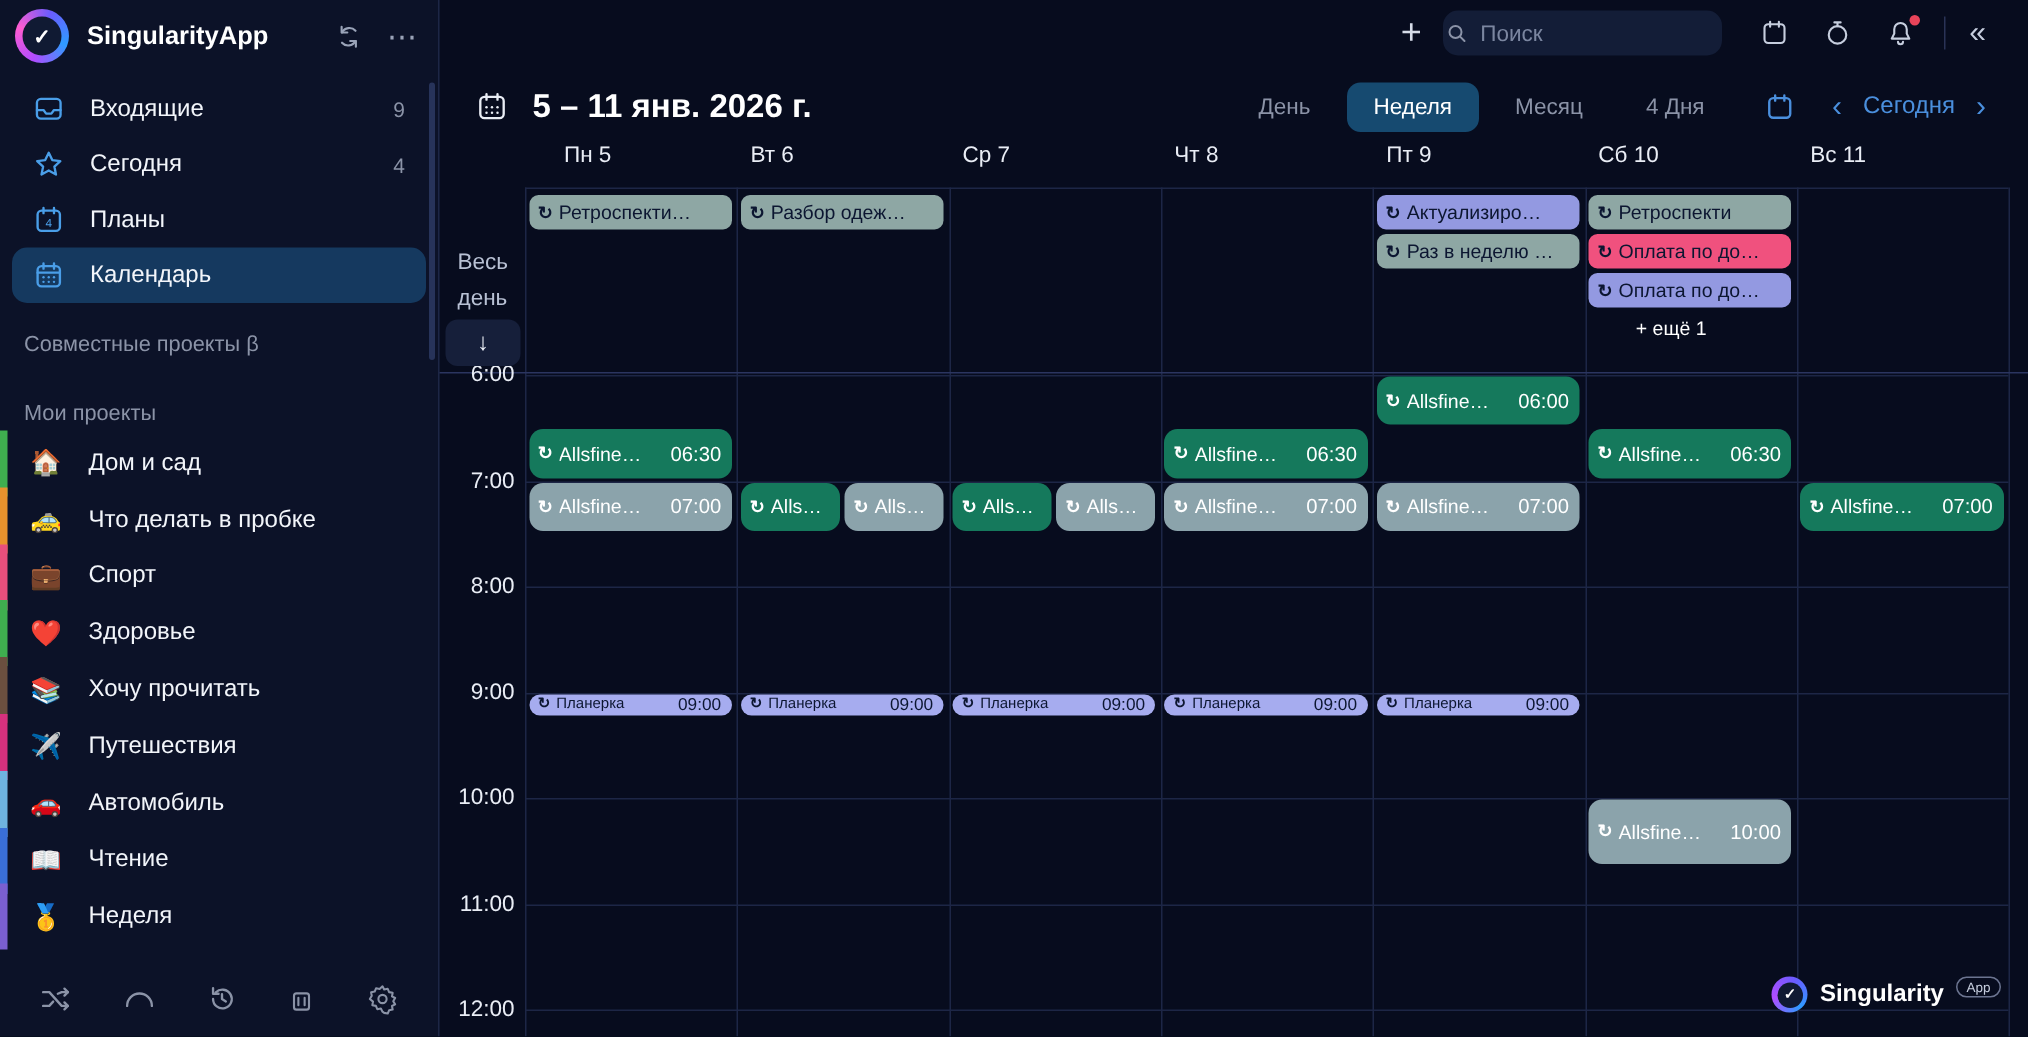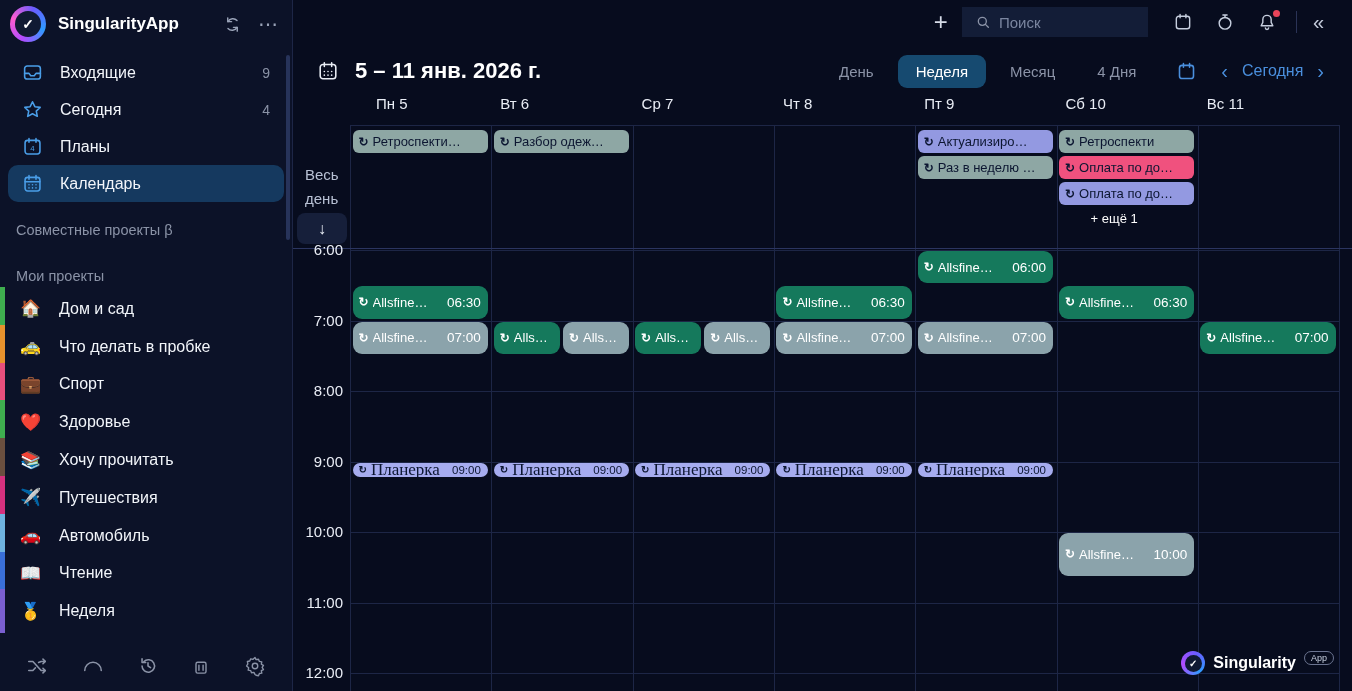--- a/index.html
+++ b/index.html
@@ -40,22 +40,22 @@
   .sb-footer .ficon { color:#8b93a7; cursor:pointer; display:flex; align-items:center; }
   .sb-scrollthumb { position:absolute; right:2px; top:55px; width:4px; height:185px;
                     background:#27335a; border-radius:2px; }
 
   
   .main { position:absolute; left:293px; top:0; right:0; bottom:0; }
 
   .topbar { position:absolute; left:0; right:0; top:0; height:44px;
             display:flex; align-items:center; justify-content:flex-end; padding-right:28px; }
   .plus-btn { color:#d6dce8; font-size:24px; font-weight:300; cursor:pointer; margin-right:14px; line-height:1; }
-  .searchbox { width:186px; height:30px; background:#131d37; border-radius:0;
-               display:flex; align-items:center; padding:0 13px; margin-right:14px; }
+  .searchbox { width:186px; height:30px; background:#131d37; border-radius:10px;
+               display:flex; align-items:center; padding:0 1px; margin-right:14px; }
   .searchbox .sic { color:#8b93a7; display:flex; margin-right:8px; }
   .searchbox input { background:transparent; border:none; outline:none; color:#dfe5f0;
                      font-size:15px; width:130px; font-family:"Liberation Sans", sans-serif; }
   .searchbox input::placeholder { color:#7b86a0; }
   .tb-icon { color:#c6cede; margin:0 11px; cursor:pointer; position:relative; display:flex; align-items:center; }
   .tb-icon .reddot { position:absolute; top:-2px; right:-3px; width:7px; height:7px;
                      border-radius:50%; background:#e8445a; }
   .tb-div { width:1px; height:22px; background:#2a3356; margin:0 8px; }
   .collapse { color:#c6cede; font-size:20px; cursor:pointer; margin-left:8px; }
 
@@ -82,21 +82,21 @@
   .allday-arrow { position:absolute; left:4px; top:118px; width:50px; height:31px;
                   background:#161f3a; border-radius:8px; color:#e9edf5; font-size:16px;
                   display:flex; align-items:center; justify-content:center; cursor:pointer; z-index:3; }
   .more-link { position:absolute; font-size:13px; color:#fff; cursor:pointer;margin-left:28px; }
 
   .chip { position:absolute; display:flex; align-items:center; gap:4px;
           padding:0 7px 0 6px; white-space:nowrap; overflow:hidden; cursor:pointer; z-index:2; }
   .chip .ric { font-size:12px; font-weight:bold; line-height:1; }
   .chip .t { font-size:13px; overflow:hidden; flex:1; }
   .chip .time { font-size:13.5px; margin-left:auto; }
-  .chip.small .t { font-size:17px;font-family:Liberation Serif, serif; }
+  .chip.small .t { font-size:10px; }
   .chip.small .time { font-size:11.5px; }
   .chip.small .ric { font-size:10px; }
   .chip.lighttext { color:#fff; }
   .chip.darktext { color:#0c1631; }
 
   .watermark { position:absolute; right:18px; bottom:16px; display:flex; align-items:center; gap:8px; z-index:4; }
   .wm-logo { width:24px; height:24px; border-radius:50%;
              background:conic-gradient(from 20deg,#6a5cff,#2e9bff,#b14cff,#6a5cff);
              display:flex; align-items:center; justify-content:center; }
   .wm-logo .inner { width:17px; height:17px; border-radius:50%; background:#101a33;

